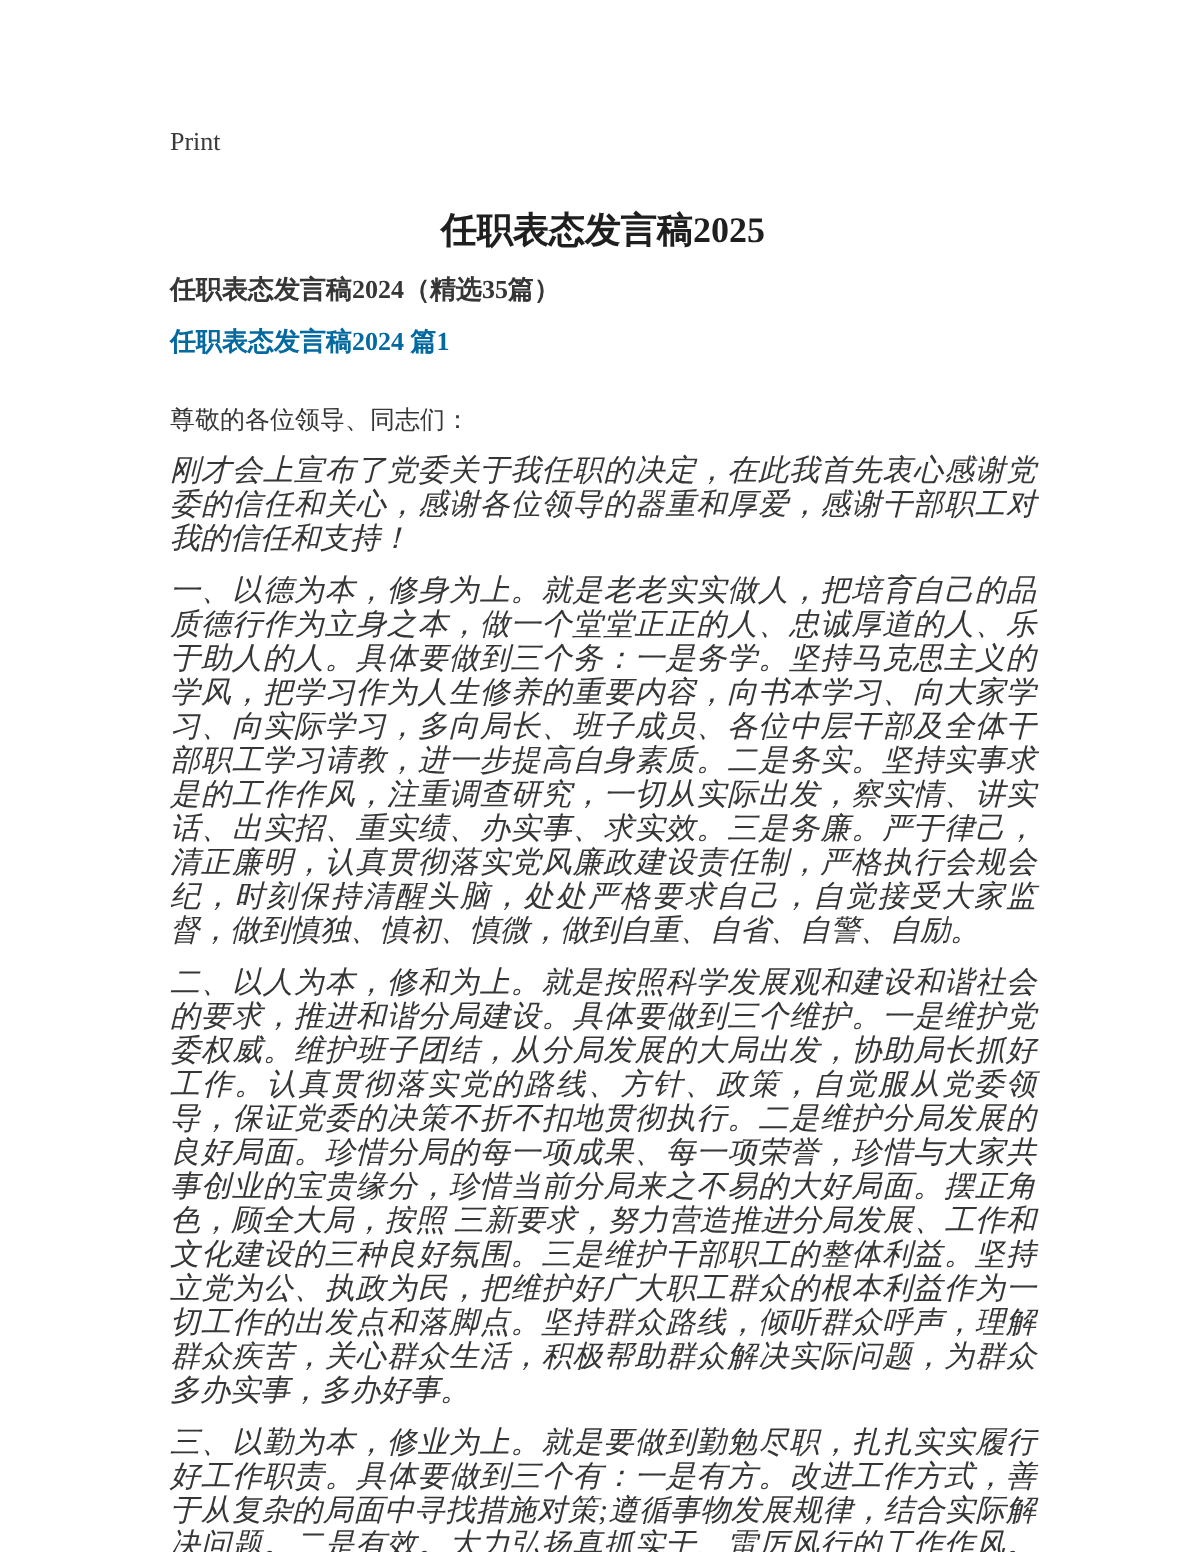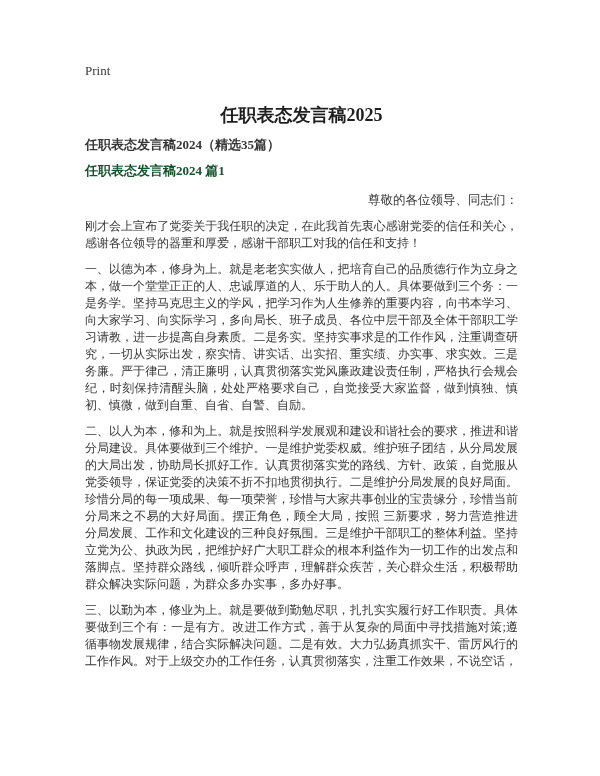--- a/index.html
+++ b/index.html
@@ -33,37 +33,37 @@
   .doc-subtitle {
     font-size: 13px;
     line-height: 17px;
     margin-bottom: 9px;
     font-weight: bold;
   }
   .section-heading {
     font-size: 13px;
     line-height: 17px;
     font-weight: bold;
-    color: #14532d;
-    margin-bottom: 13px;
+    color: #0369a1;
+    margin-bottom: 23px;
   }
   .salutation {
     font-size: 12.5px;
     line-height: 17px;
     margin-bottom: 9px;
-    text-align: right;
   }
   .body-paragraph {
-    font-size: 12px;
+    font-size: 15px;
     line-height: 17px;
     text-align: justify;
     text-justify: inter-ideograph;
     letter-spacing: 0;
     margin-bottom: 9px;
     word-break: break-all;
+    font-style: italic;
   }
 </style>
 </head>
 <body>
 
 <div class="page">
   <div class="content">
 
     <div class="print-label">Print</div>
 

